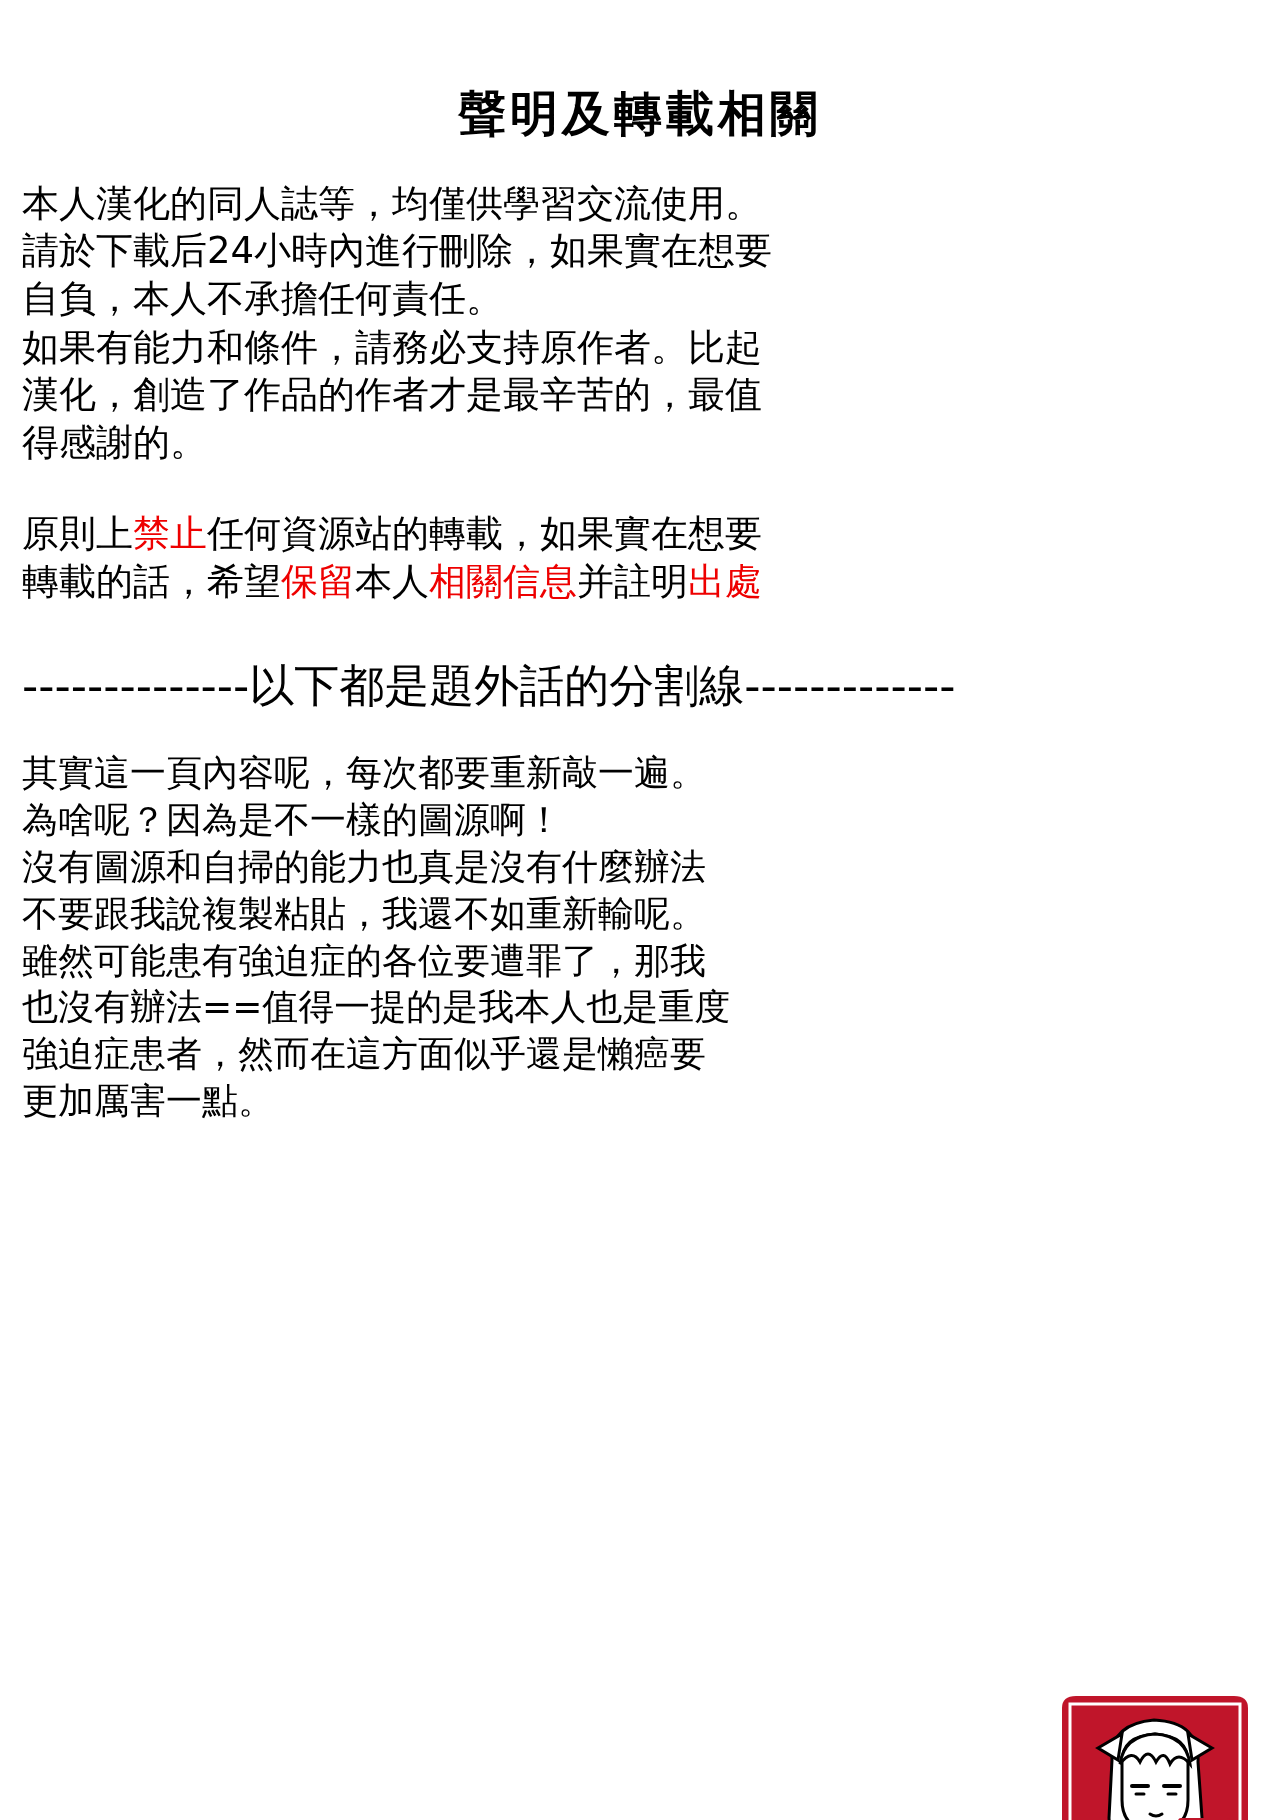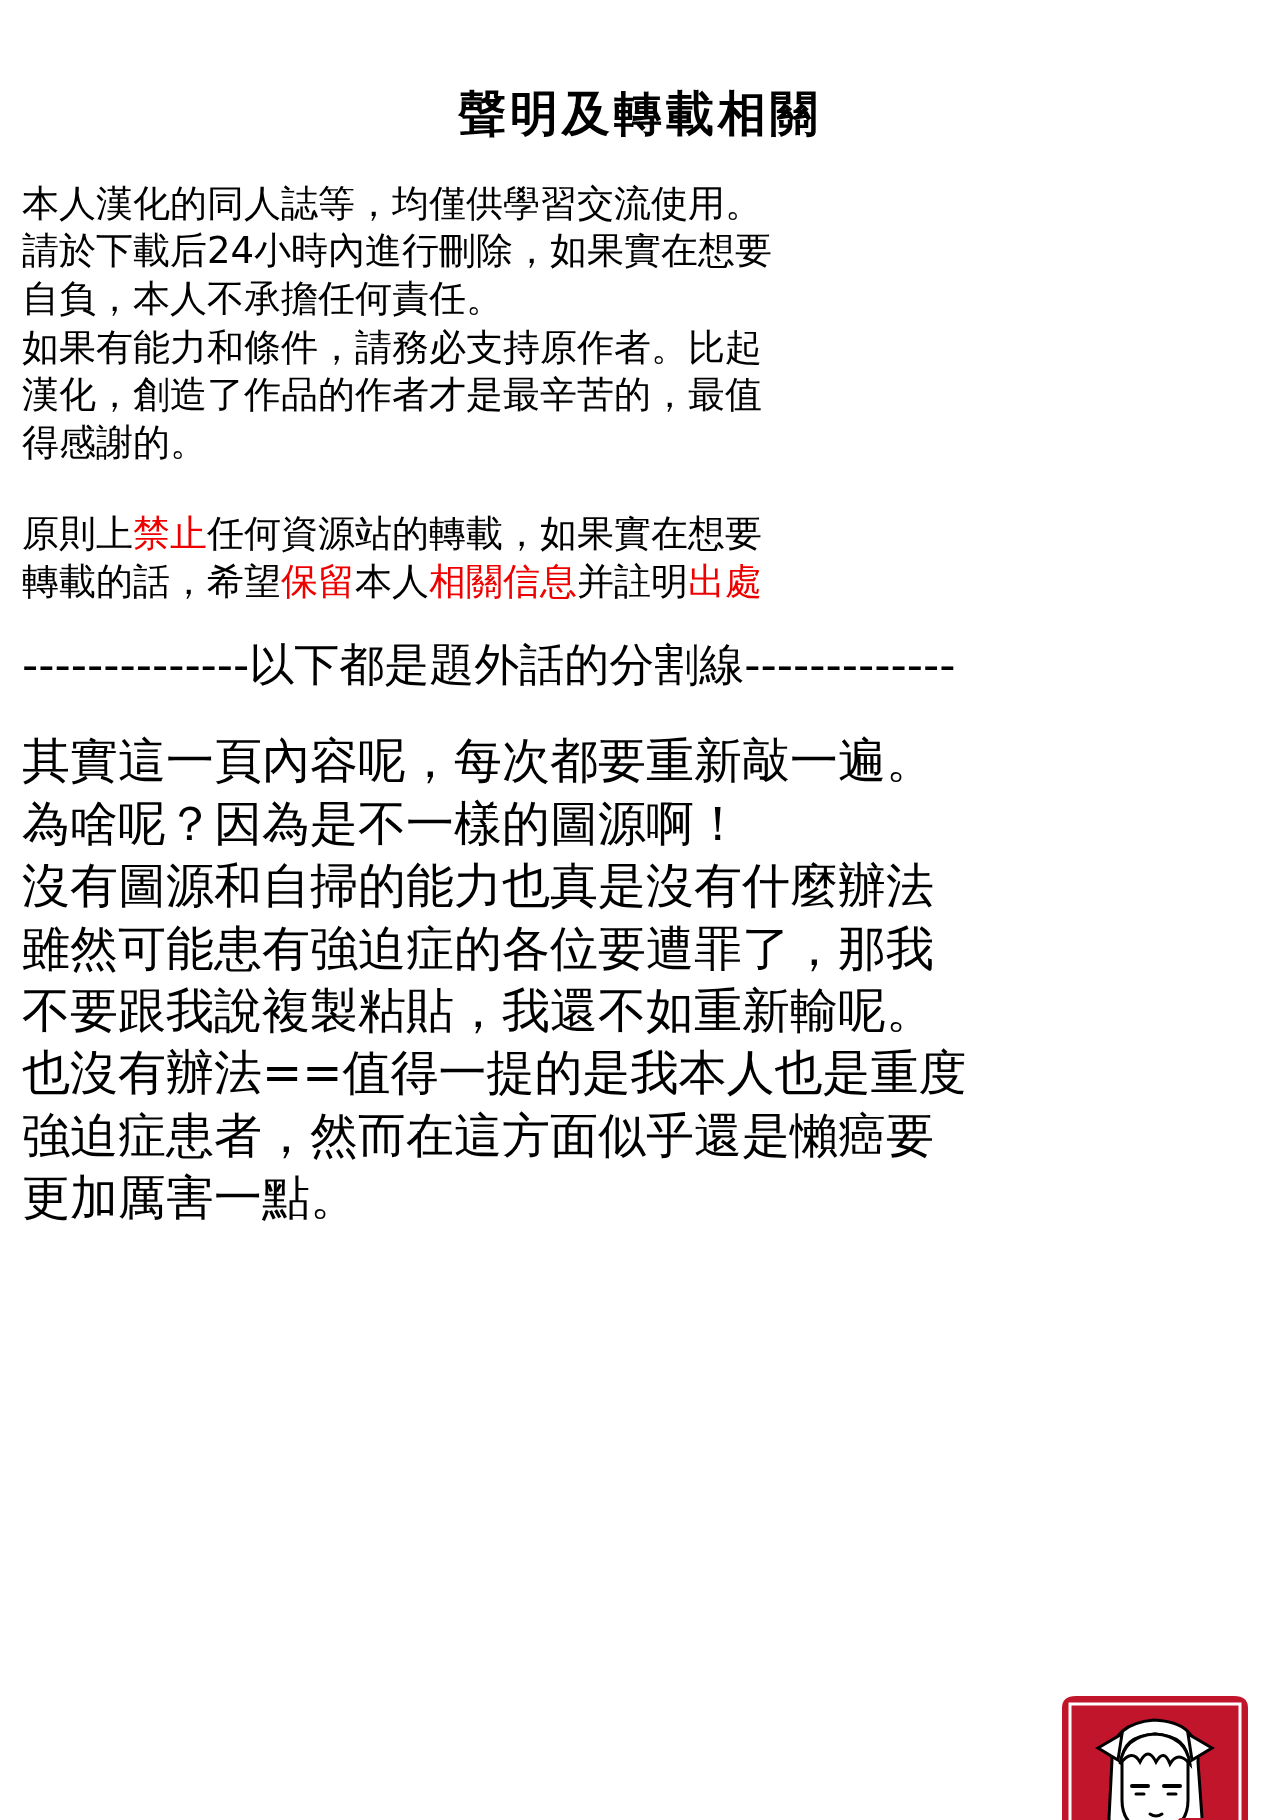--- a/index.html
+++ b/index.html
@@ -42,26 +42,26 @@
   }
   .para.gap {
     margin-top: 44px;
   }
   .red {
     color: #ee0000;
   }
   .divider {
     font-size: 45px;
     line-height: 1.28;
-    margin-top: 31px;
+    margin-top: 52px;
     margin-bottom: 36px;
     white-space: nowrap;
   }
   .lower-block {
-    font-size: 48px;
+    font-size: 36px;
     line-height: 1.30;
   }
   .indent {
     padding-left: 34px;
   }
   
   .avatar {
     position: absolute;
     right: 22px;
     bottom: 0px;
@@ -102,22 +102,22 @@
       </div>
     </div>
   </div>
 
   <div class="divider">--------------以下都是題外話的分割線-------------</div>
 
   <div class="lower-block">
     <div><span>其實這一頁內容呢，每次都要重新敲一遍。</span></div>
     <div><span>為啥呢？因為是不一樣的圖源啊！</span></div>
     <div><span>沒有圖源和自掃的能力也真是沒有什麼辦法</span></div>
+    <div><span>不要跟我說複製粘貼，我還不如重新輸呢。</span></div>
     <div><span>雖然可能患有強迫症的各位要遭罪了，那我</span></div>
-    <div><span>不要跟我說複製粘貼，我還不如重新輸呢。</span></div>
     <div><span>也沒有辦法==值得一提的是我本人也是重度</span></div>
     <div><span>強迫症患者，然而在這方面似乎還是懶癌要</span></div>
     <div><span>更加厲害一點。</span></div>
   </div>
 
   <div class="avatar">
     <svg width="206" height="212" viewBox="0 0 206 212" xmlns="http://www.w3.org/2000/svg">
 
       <path d="M10 18 Q10 6 24 6 L182 6 Q196 6 196 18 L196 212 L10 212 Z" fill="#c0152a"></path>
 

